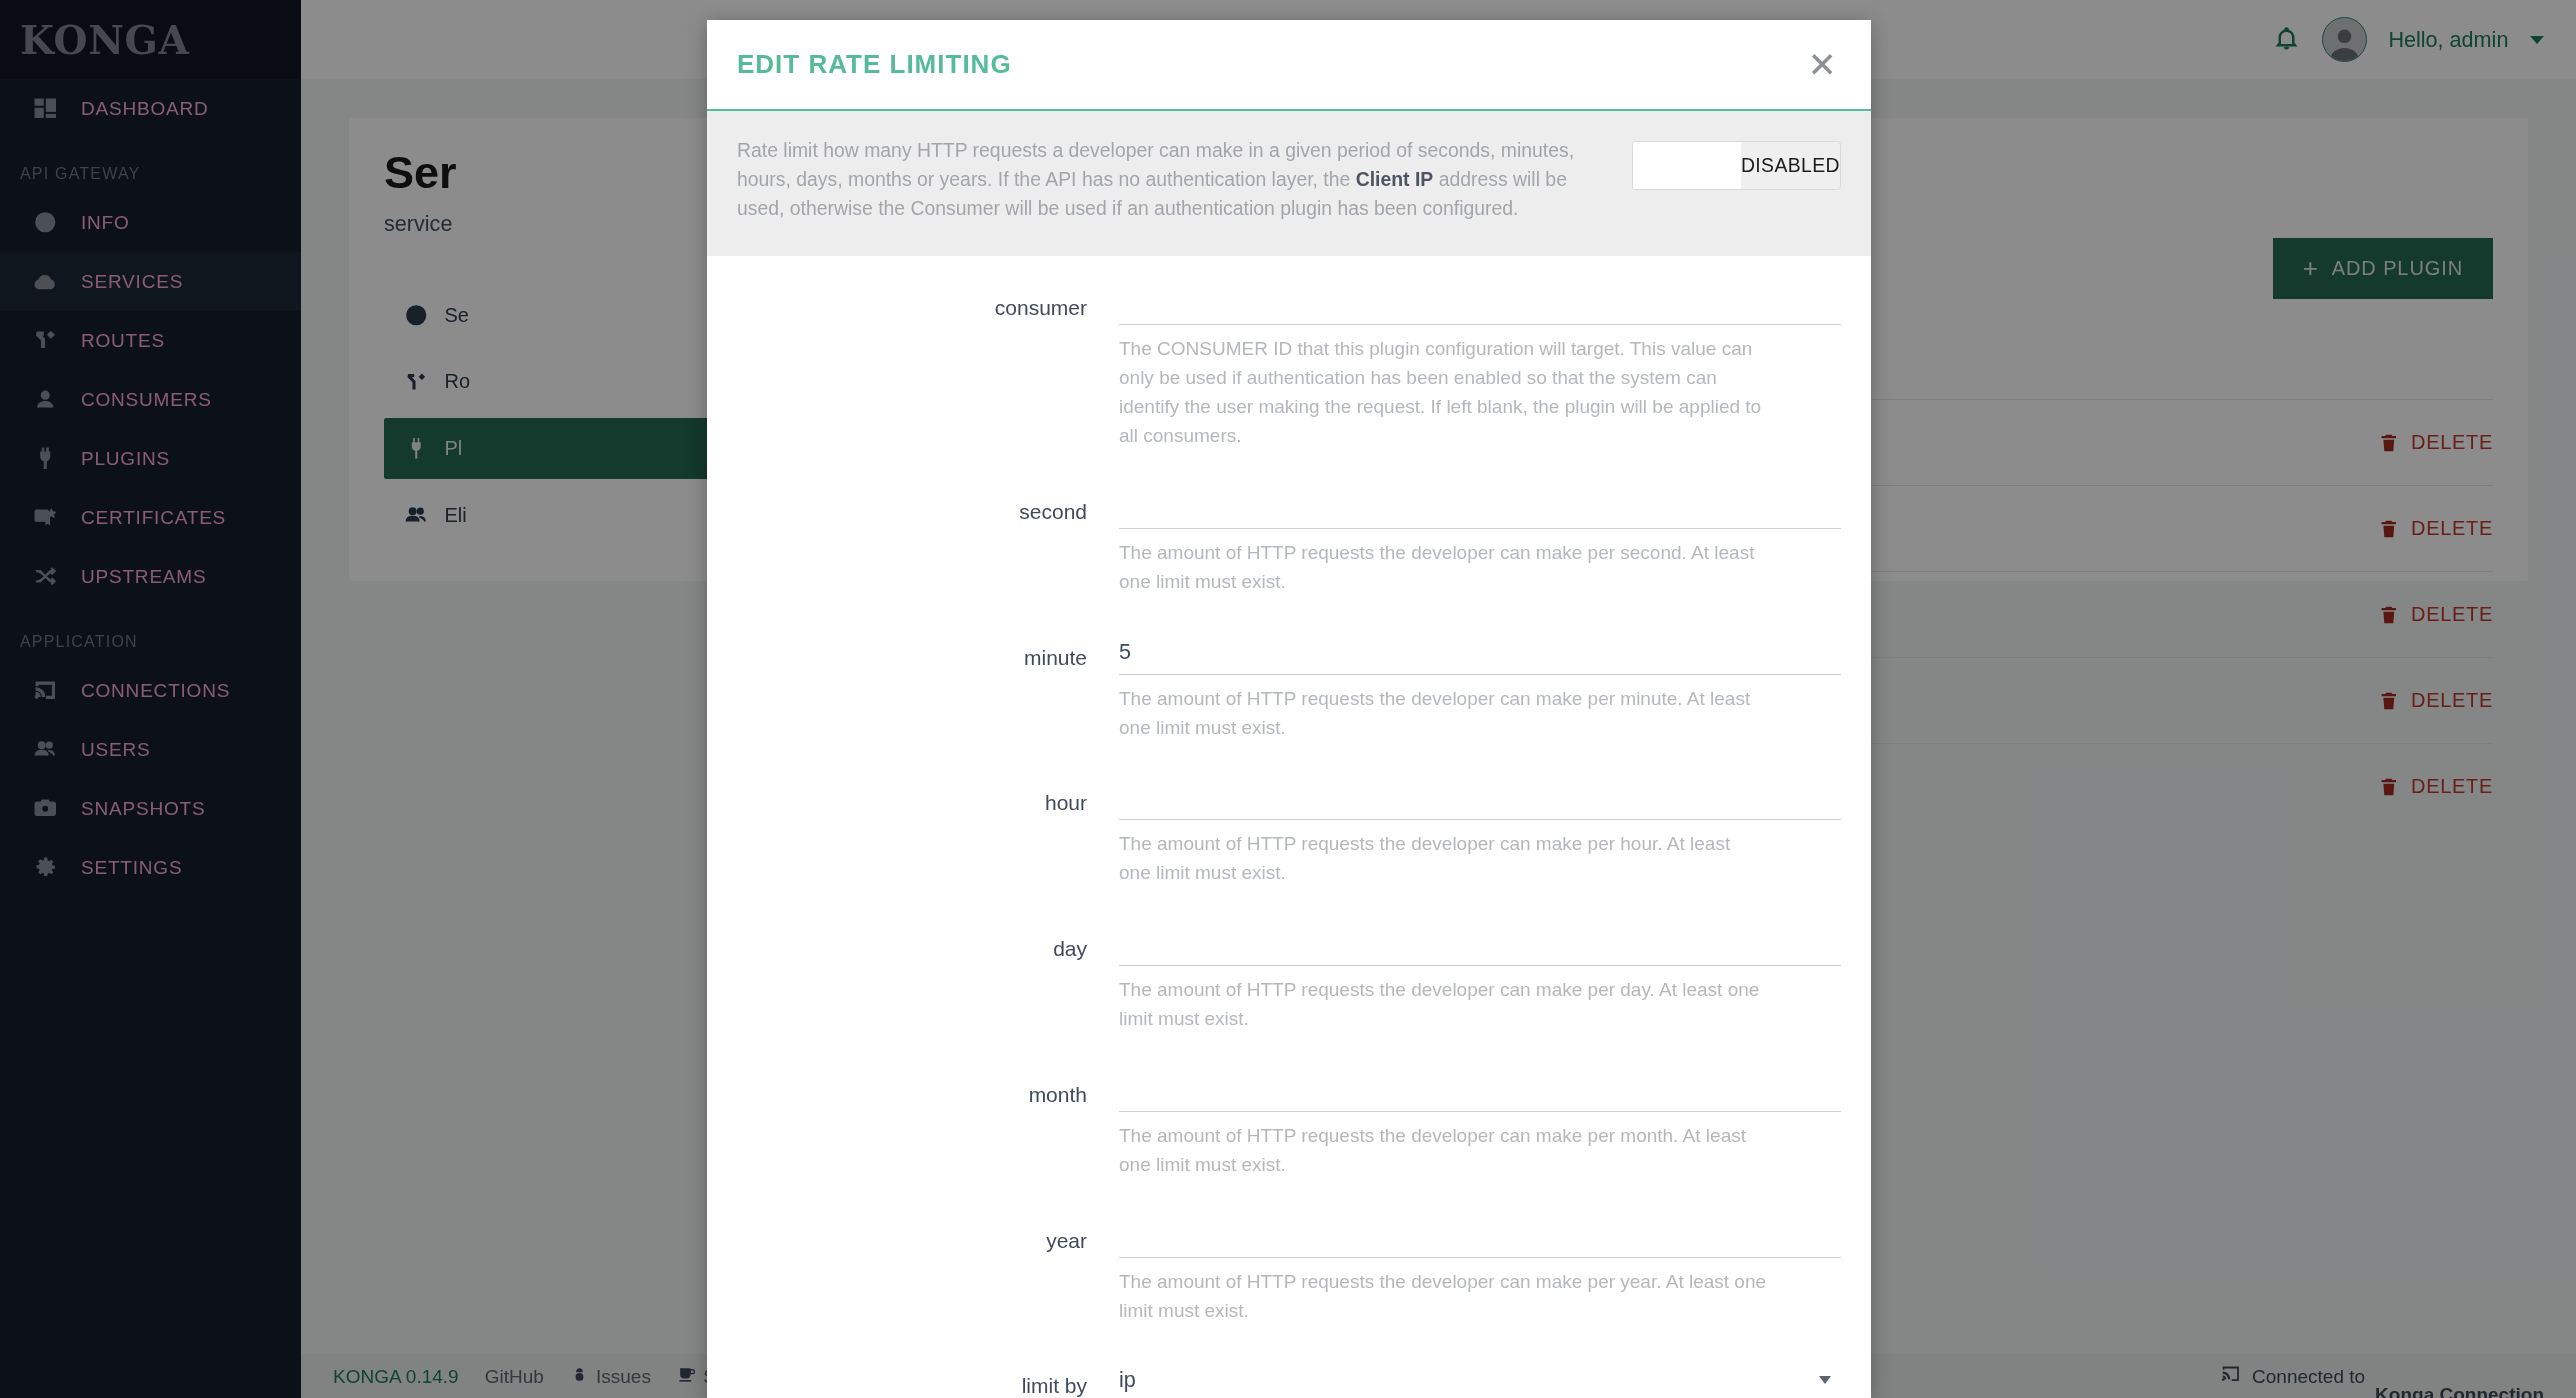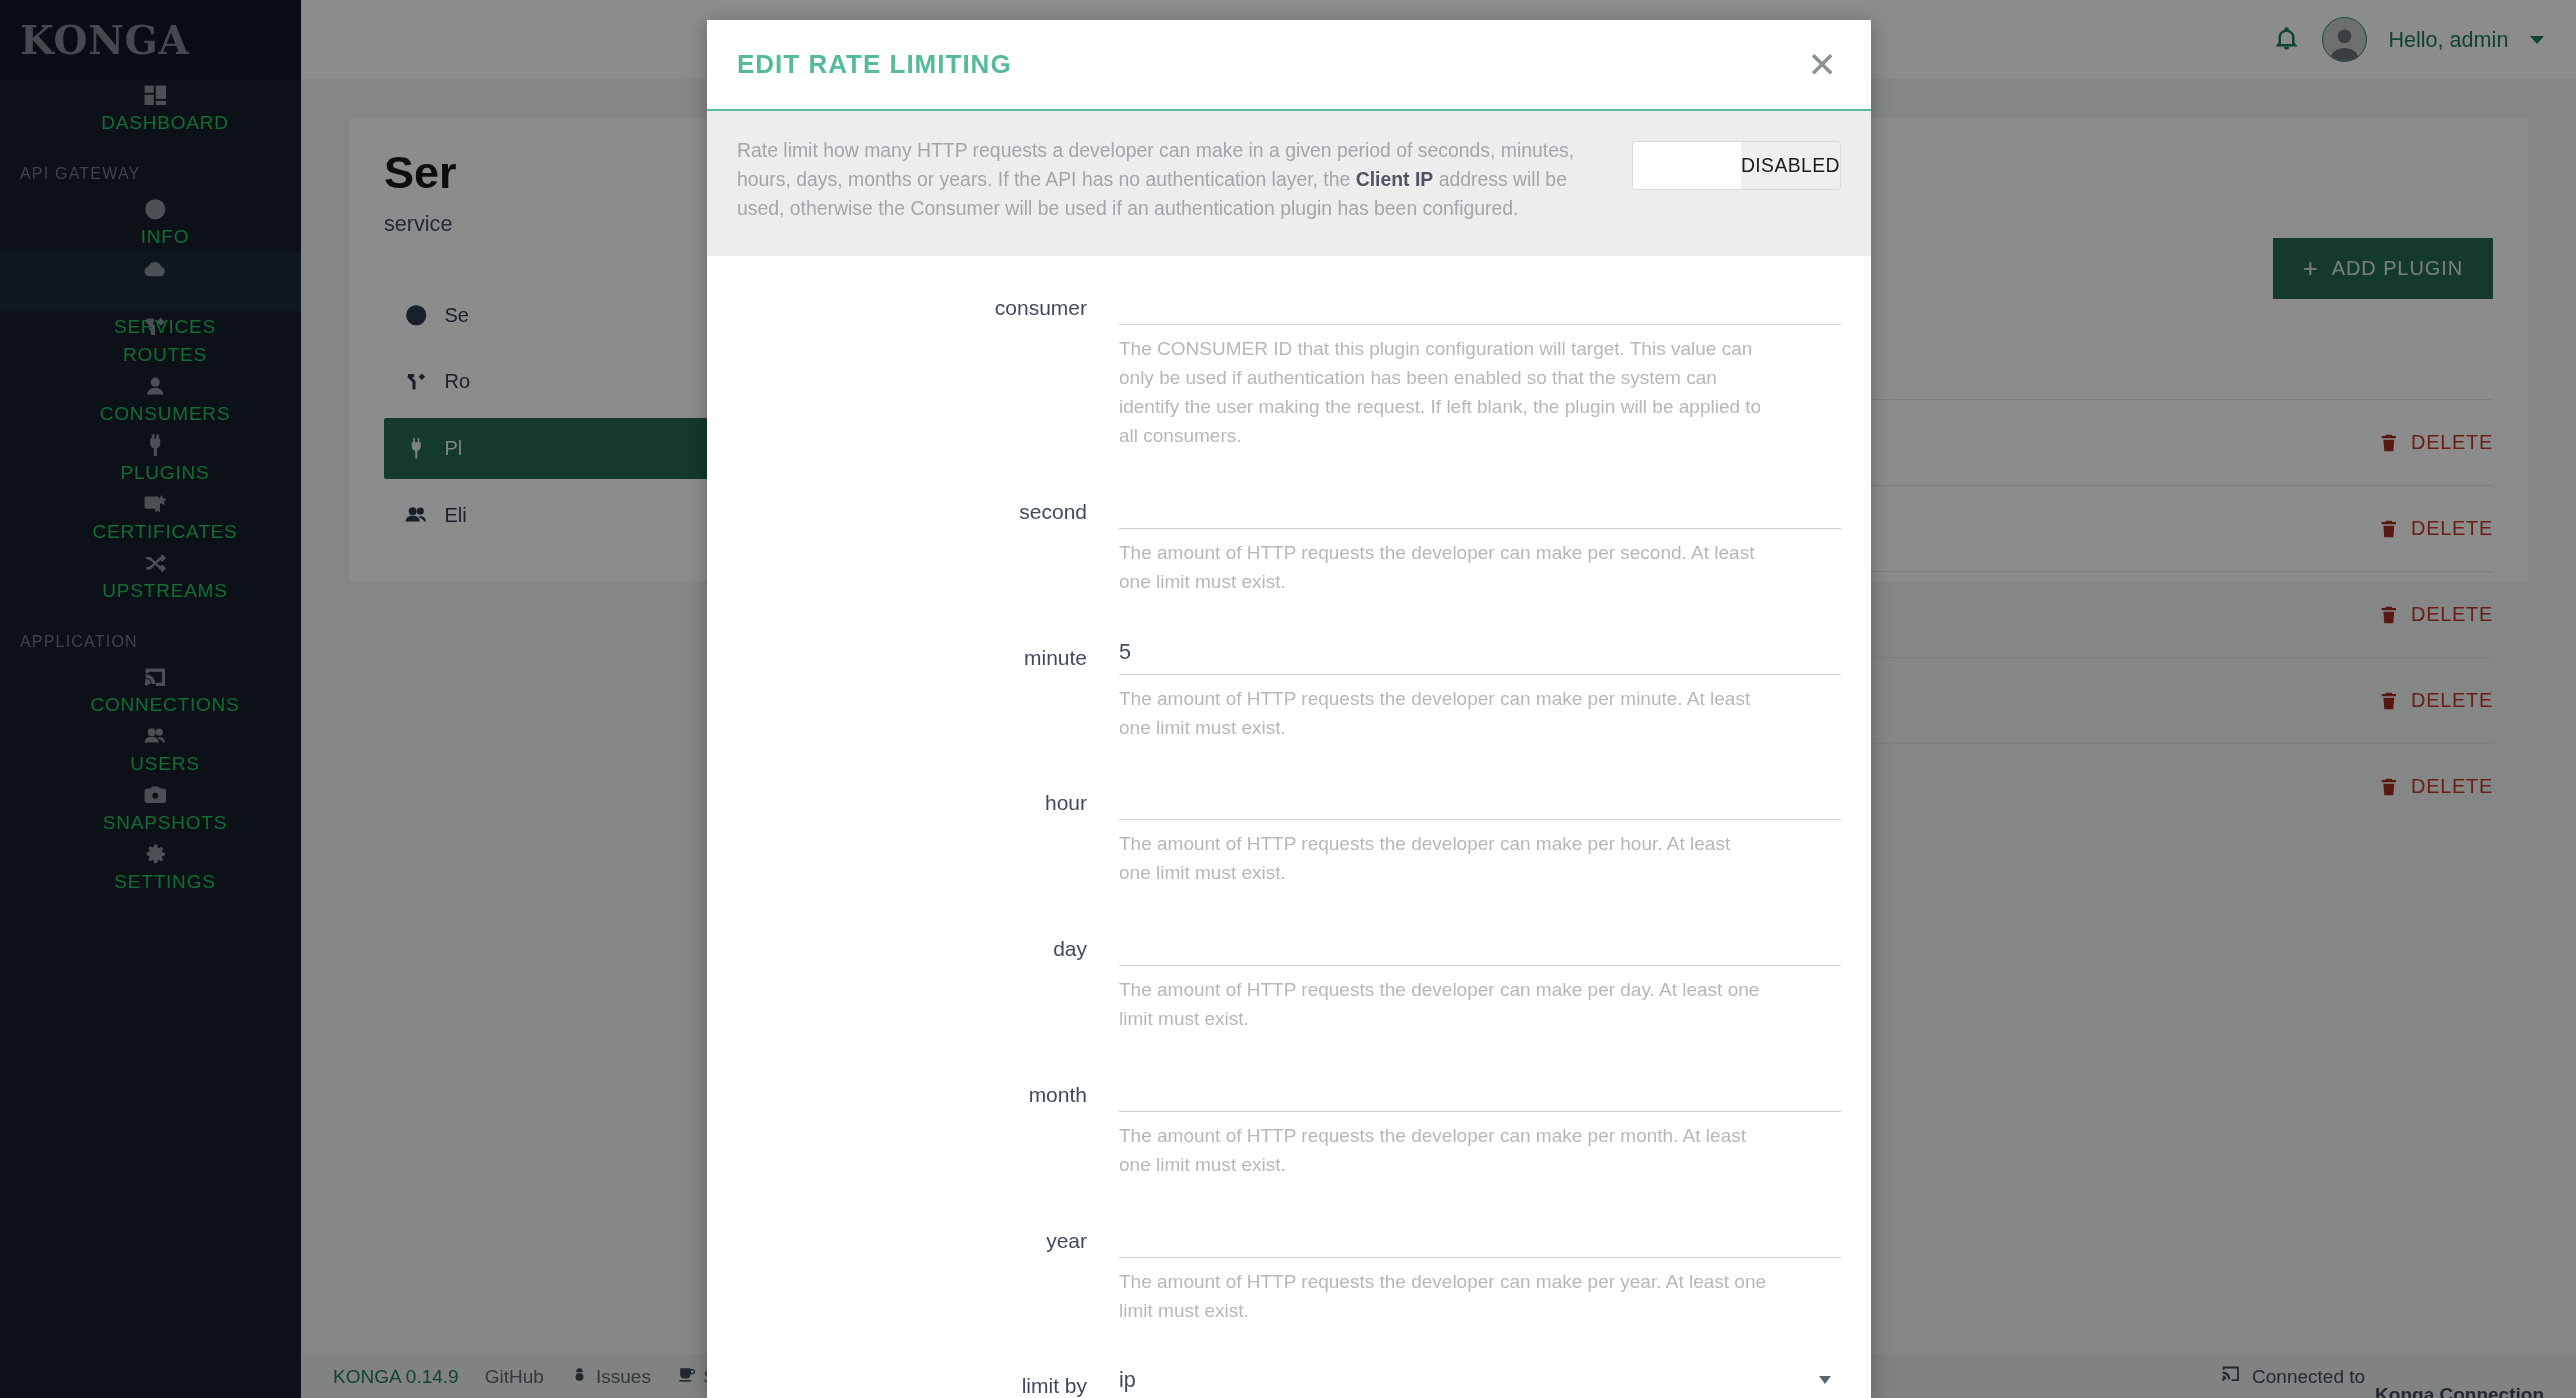--- a/index.html
+++ b/index.html
@@ -21,25 +21,24 @@
   .brand {
     height: 79px; display: flex; align-items: center; padding-left: 20px;
     background: #111924;
   }
   .brand-text {
     font-family: "DejaVu Serif", serif;
     font-weight: 700; font-size: 39px; letter-spacing: 0.7px; color: #7e858d;
   }
   .nav-item {
     display: flex; align-items: center; height: 59px; padding-left: 29px;
-    color: #22c55e; font-size: 19px; letter-spacing: 0.8px;
+    color: #f9a8d4; font-size: 19px; letter-spacing: 0.8px;
     cursor: pointer;
-    flex-direction: column;
-  }
-  .nav-item.active { background: #1d2937; gap: 31px; }
+  }
+  .nav-item.active { background: #1d2937; }
   .nav-ico {
     width: 33px; height: 33px; margin-right: 19px;
     display: flex; align-items: center; justify-content: center;
     flex: 0 0 33px;
   }
   .nav-ico svg { width: 24.5px; height: 24.5px; fill: #8b9199; stroke: #8b9199; }
   .nav-section {
     color: #737a83; font-size: 16px; letter-spacing: 1.2px;
     padding: 27px 0 10px 20px;
   }

